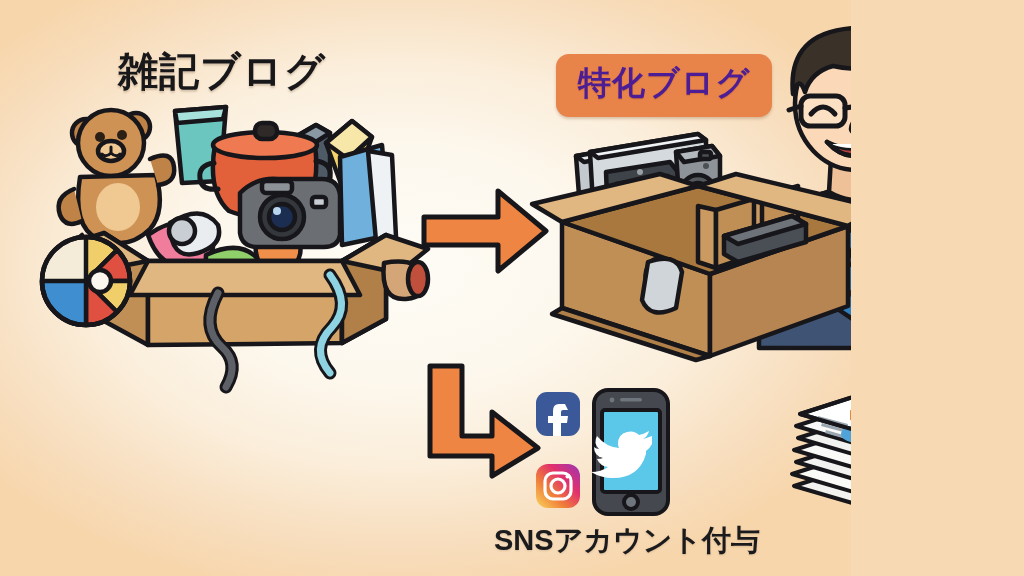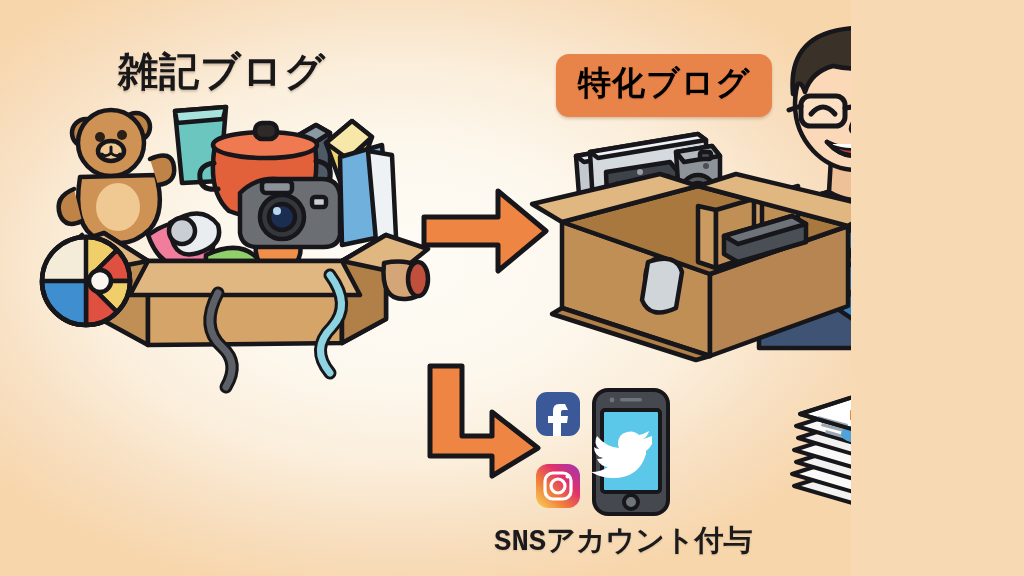--- a/index.html
+++ b/index.html
@@ -26,32 +26,32 @@
     white-space:nowrap;
   }
   #badge-right{
     left:556px; top:54px;
     padding:7px 22px 11px 22px;
     background:#e8834a;
     border-radius:13px;
     box-shadow:0 2px 3px rgba(140,90,50,.3);
   }
   #badge-right .badge-text{
-    font-size:33px; font-weight:700; color:#000000;
+    font-size:33px; font-weight:700; color:#4c1d95;
     letter-spacing:1px; white-space:nowrap;
     text-shadow:0 1px 1px rgba(130,60,20,.25);
   }
 
   
   .caption{
     font-size:29px; font-weight:700; color:#1b1a1d;
     white-space:nowrap; letter-spacing:0px;
     text-shadow:0 1px 2px rgba(120,90,60,.22);
   }
-  #caption-sns{ left:494px; top:521px;font-family:Liberation Mono, monospace; }
+  #caption-sns{ left:494px; top:521px; }
   #caption-evidence{ left:789px; top:521px; }
 
   svg{ display:block; overflow:visible; }
 </style>
 </head>
 <body>
 
 <div id="stage">
 
   <div class="abs" style="left:30px; top:85px;">

